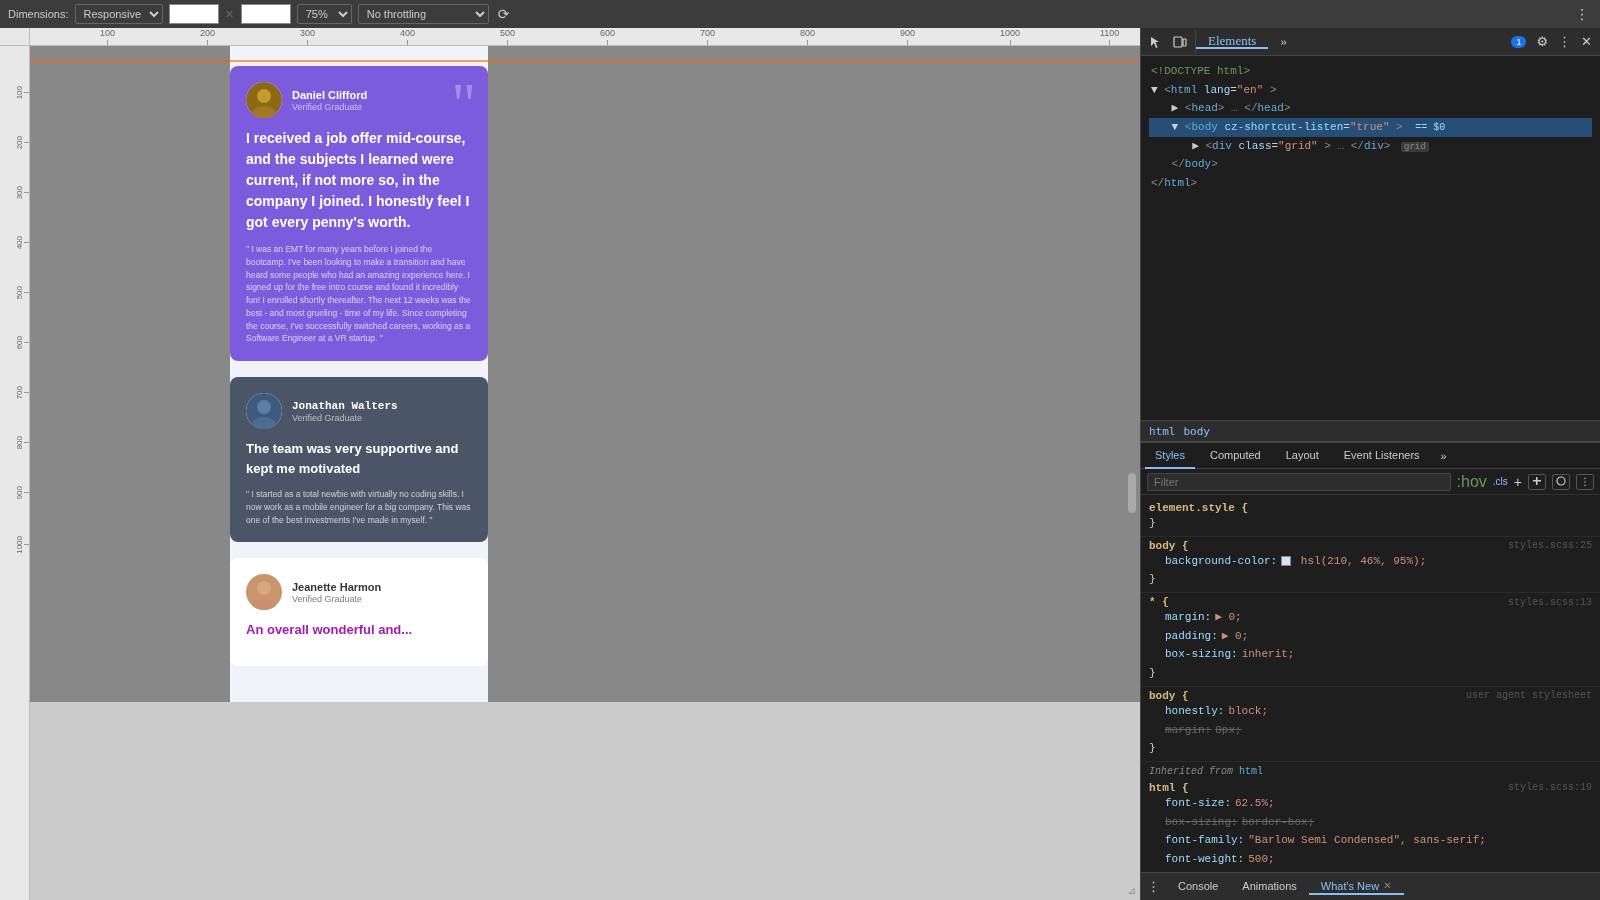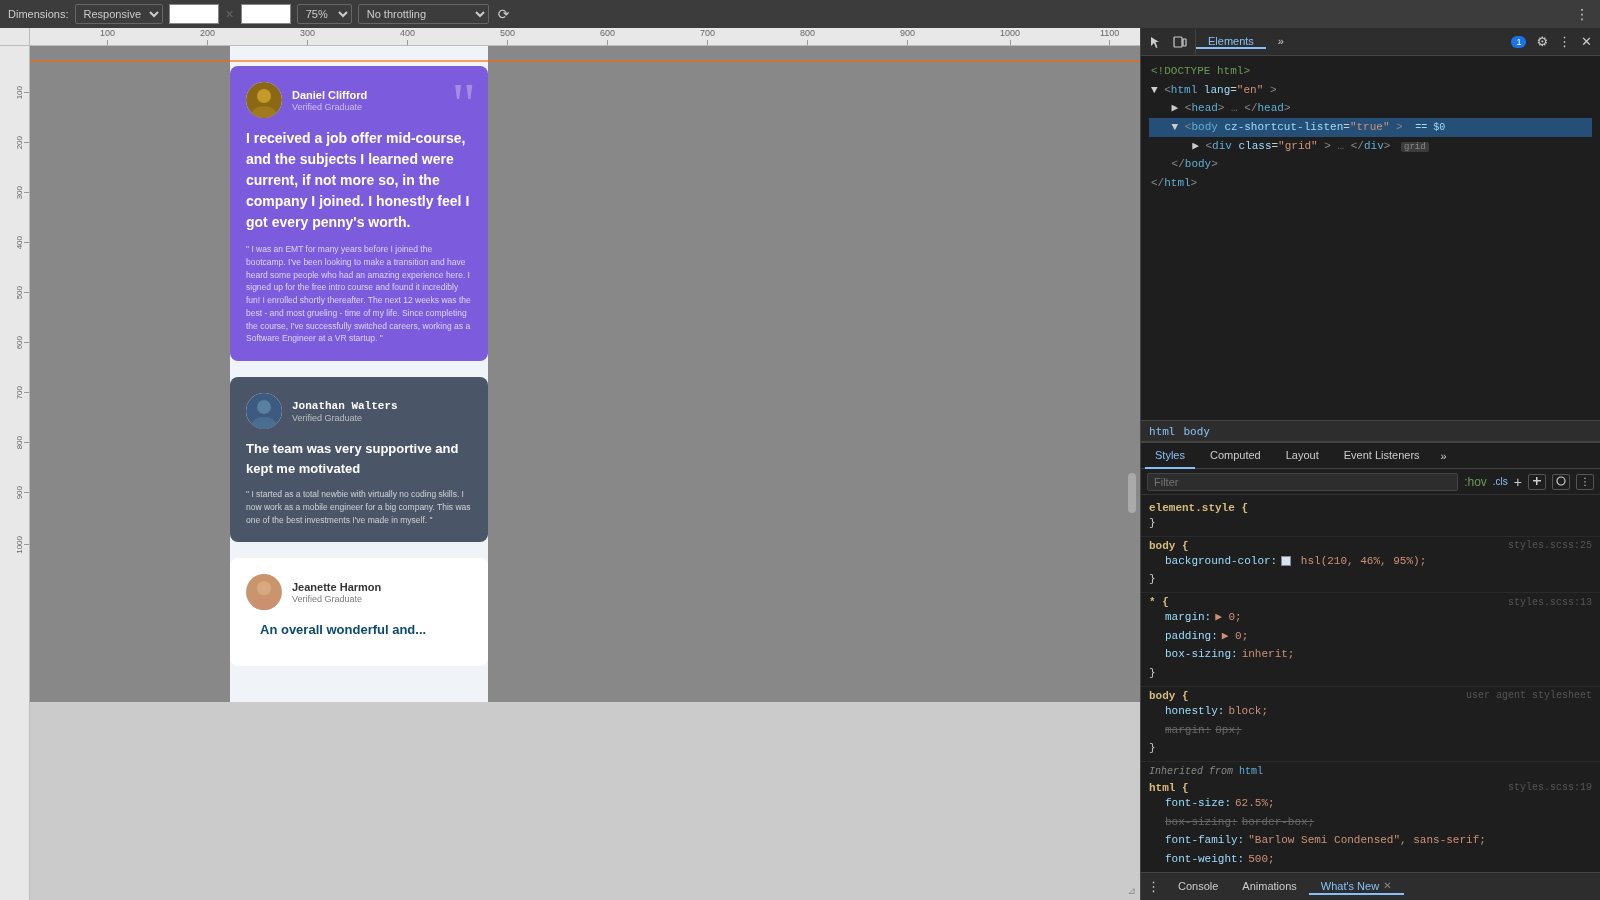--- a/index.html
+++ b/index.html
@@ -261,26 +261,27 @@
       display: flex; align-items: center; justify-content: center;
       border-radius: 2px;
     }
     .devtools-tabs-top {
       display: flex;
       align-items: center;
       flex: 1;
     }
     .dt-top-tab {
       color: #ccc;
-      font-size: 11px;
+      font-size: 13px;
       padding: 0 12px;
       height: 15px;
       display: flex; align-items: center;
       cursor: pointer;
       border-bottom: 2px solid transparent;
+      font-family: Liberation Serif, serif;
     }
     .dt-top-tab.active {
       color: #87c0f8;
       border-bottom: 2px solid #87c0f8;
     }
     .devtools-topbar-right {
       display: flex;
       align-items: center;
       padding: 0 4px;
       gap: 2px;
@@ -394,21 +395,21 @@
       background: #2d2d2d;
       border: 1px solid #444;
       color: #ccc;
       font-size: 11px;
       padding: 2px 6px;
       height: 18px;
       border-radius: 2px;
     }
     .filter-pseudo {
       color: #6a9955;
-      font-size: 12px;
+      font-size: 16px;
     }
     .filter-cls {
       color: #87c0f8;
       font-size: 10px;
     }
     .fi-btn {
       background: none;
       border: 1px solid #555;
       color: #ccc;
       font-size: 10px;
@@ -678,21 +679,21 @@
                     <circle cx="18" cy="18" r="18" fill="#c8956c"></circle>
                     <circle cx="18" cy="14" r="7" fill="#daa880"></circle>
                     <ellipse cx="18" cy="32" rx="12" ry="8" fill="#cc9070"></ellipse>
                   </svg>
                 </div>
                 <div>
                   <div class="card-name" style="color:#333;">Jeanette Harmon</div>
                   <div class="card-subtitle" style="color:#666;">Verified Graduate</div>
                 </div>
               </div>
-              <div class="card-main-quote" style="color:#0c4a6e;font-size:13px;margin-left:14px;">An overall wonderful and...</div>
+              <div class="card-main-quote" style="color:#a21caf;font-size:13px;">An overall wonderful and...</div>
             </div>
 
           </div>
         </div>
 
         <div class="gray-right"></div>
       </div>
 
       <div style="position:absolute;right:4px;top:50%;width:8px;height:40px;background:#aaa;border-radius:4px;"></div>
 

